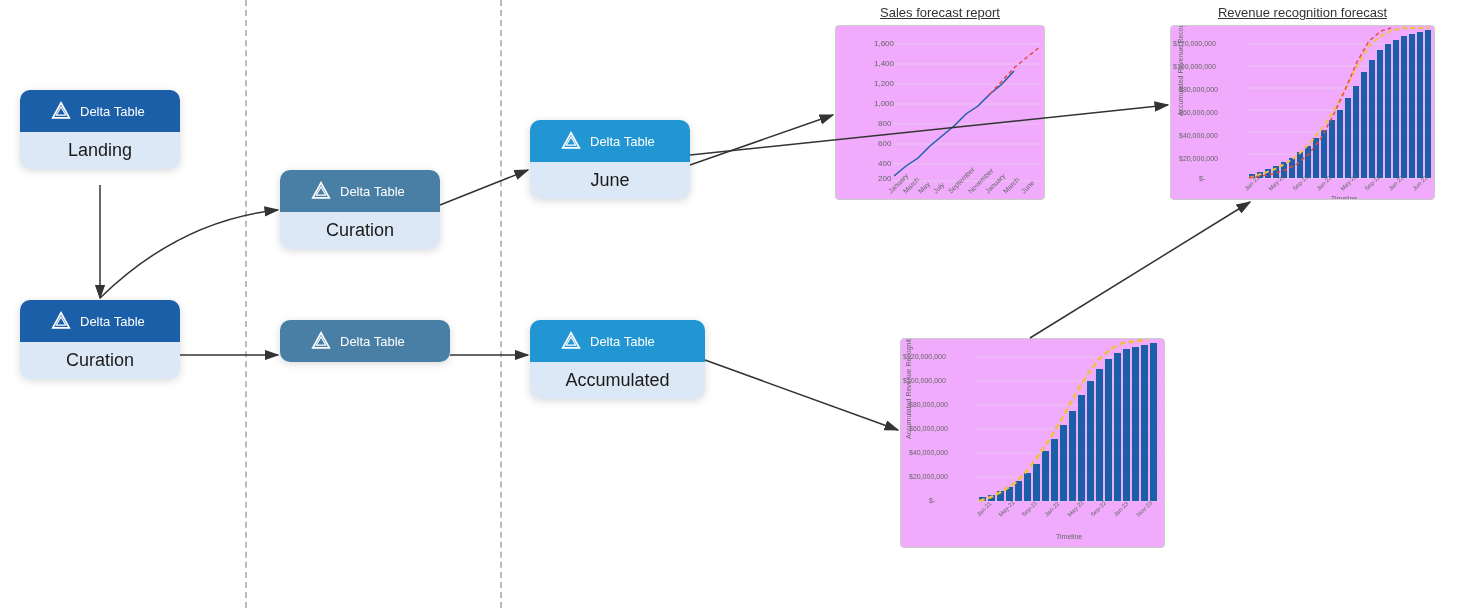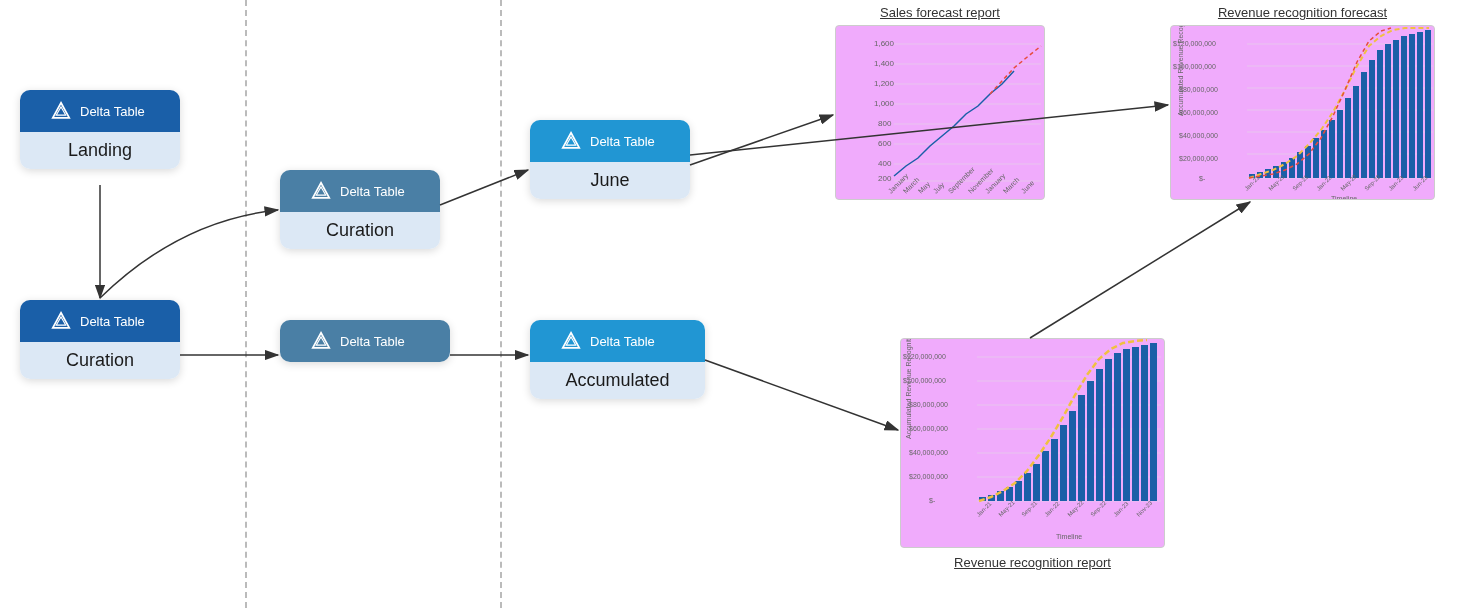--- a/index.html
+++ b/index.html
@@ -335,23 +335,20 @@
       <text x="146" y="178" font-size="6" fill="#666" transform="rotate(-45, 146, 178)">Jan-22</text>
       <text x="169" y="178" font-size="6" fill="#666" transform="rotate(-45, 169, 178)">May-22</text>
       <text x="192" y="178" font-size="6" fill="#666" transform="rotate(-45, 192, 178)">Sep-22</text>
       <text x="215" y="178" font-size="6" fill="#666" transform="rotate(-45, 215, 178)">Jan-23</text>
       <text x="238" y="178" font-size="6" fill="#666" transform="rotate(-45, 238, 178)">Nov-23</text>
 
       <text x="10" y="100" font-size="7" fill="#666" transform="rotate(-90, 10, 100)">Accumulated Revenue Recognition</text>
       <text x="155" y="200" font-size="7" fill="#666">Timeline</text>
     </svg>
   </div>
-  <div class="chart-label" style="left:900px; top:555px; width:265px; text-align:center;">
-    <span>Revenue recognition report</span>
-  </div>
 
   <svg class="arrows-svg">
     <defs>
       <marker id="arrowhead" markerWidth="10" markerHeight="7" refX="9" refY="3.5" orient="auto">
         <polygon points="0 0, 10 3.5, 0 7" fill="#333"></polygon>
       </marker>
       <marker id="arrowhead-up" markerWidth="10" markerHeight="7" refX="9" refY="3.5" orient="auto">
         <polygon points="0 0, 10 3.5, 0 7" fill="#333"></polygon>
       </marker>
     </defs>

